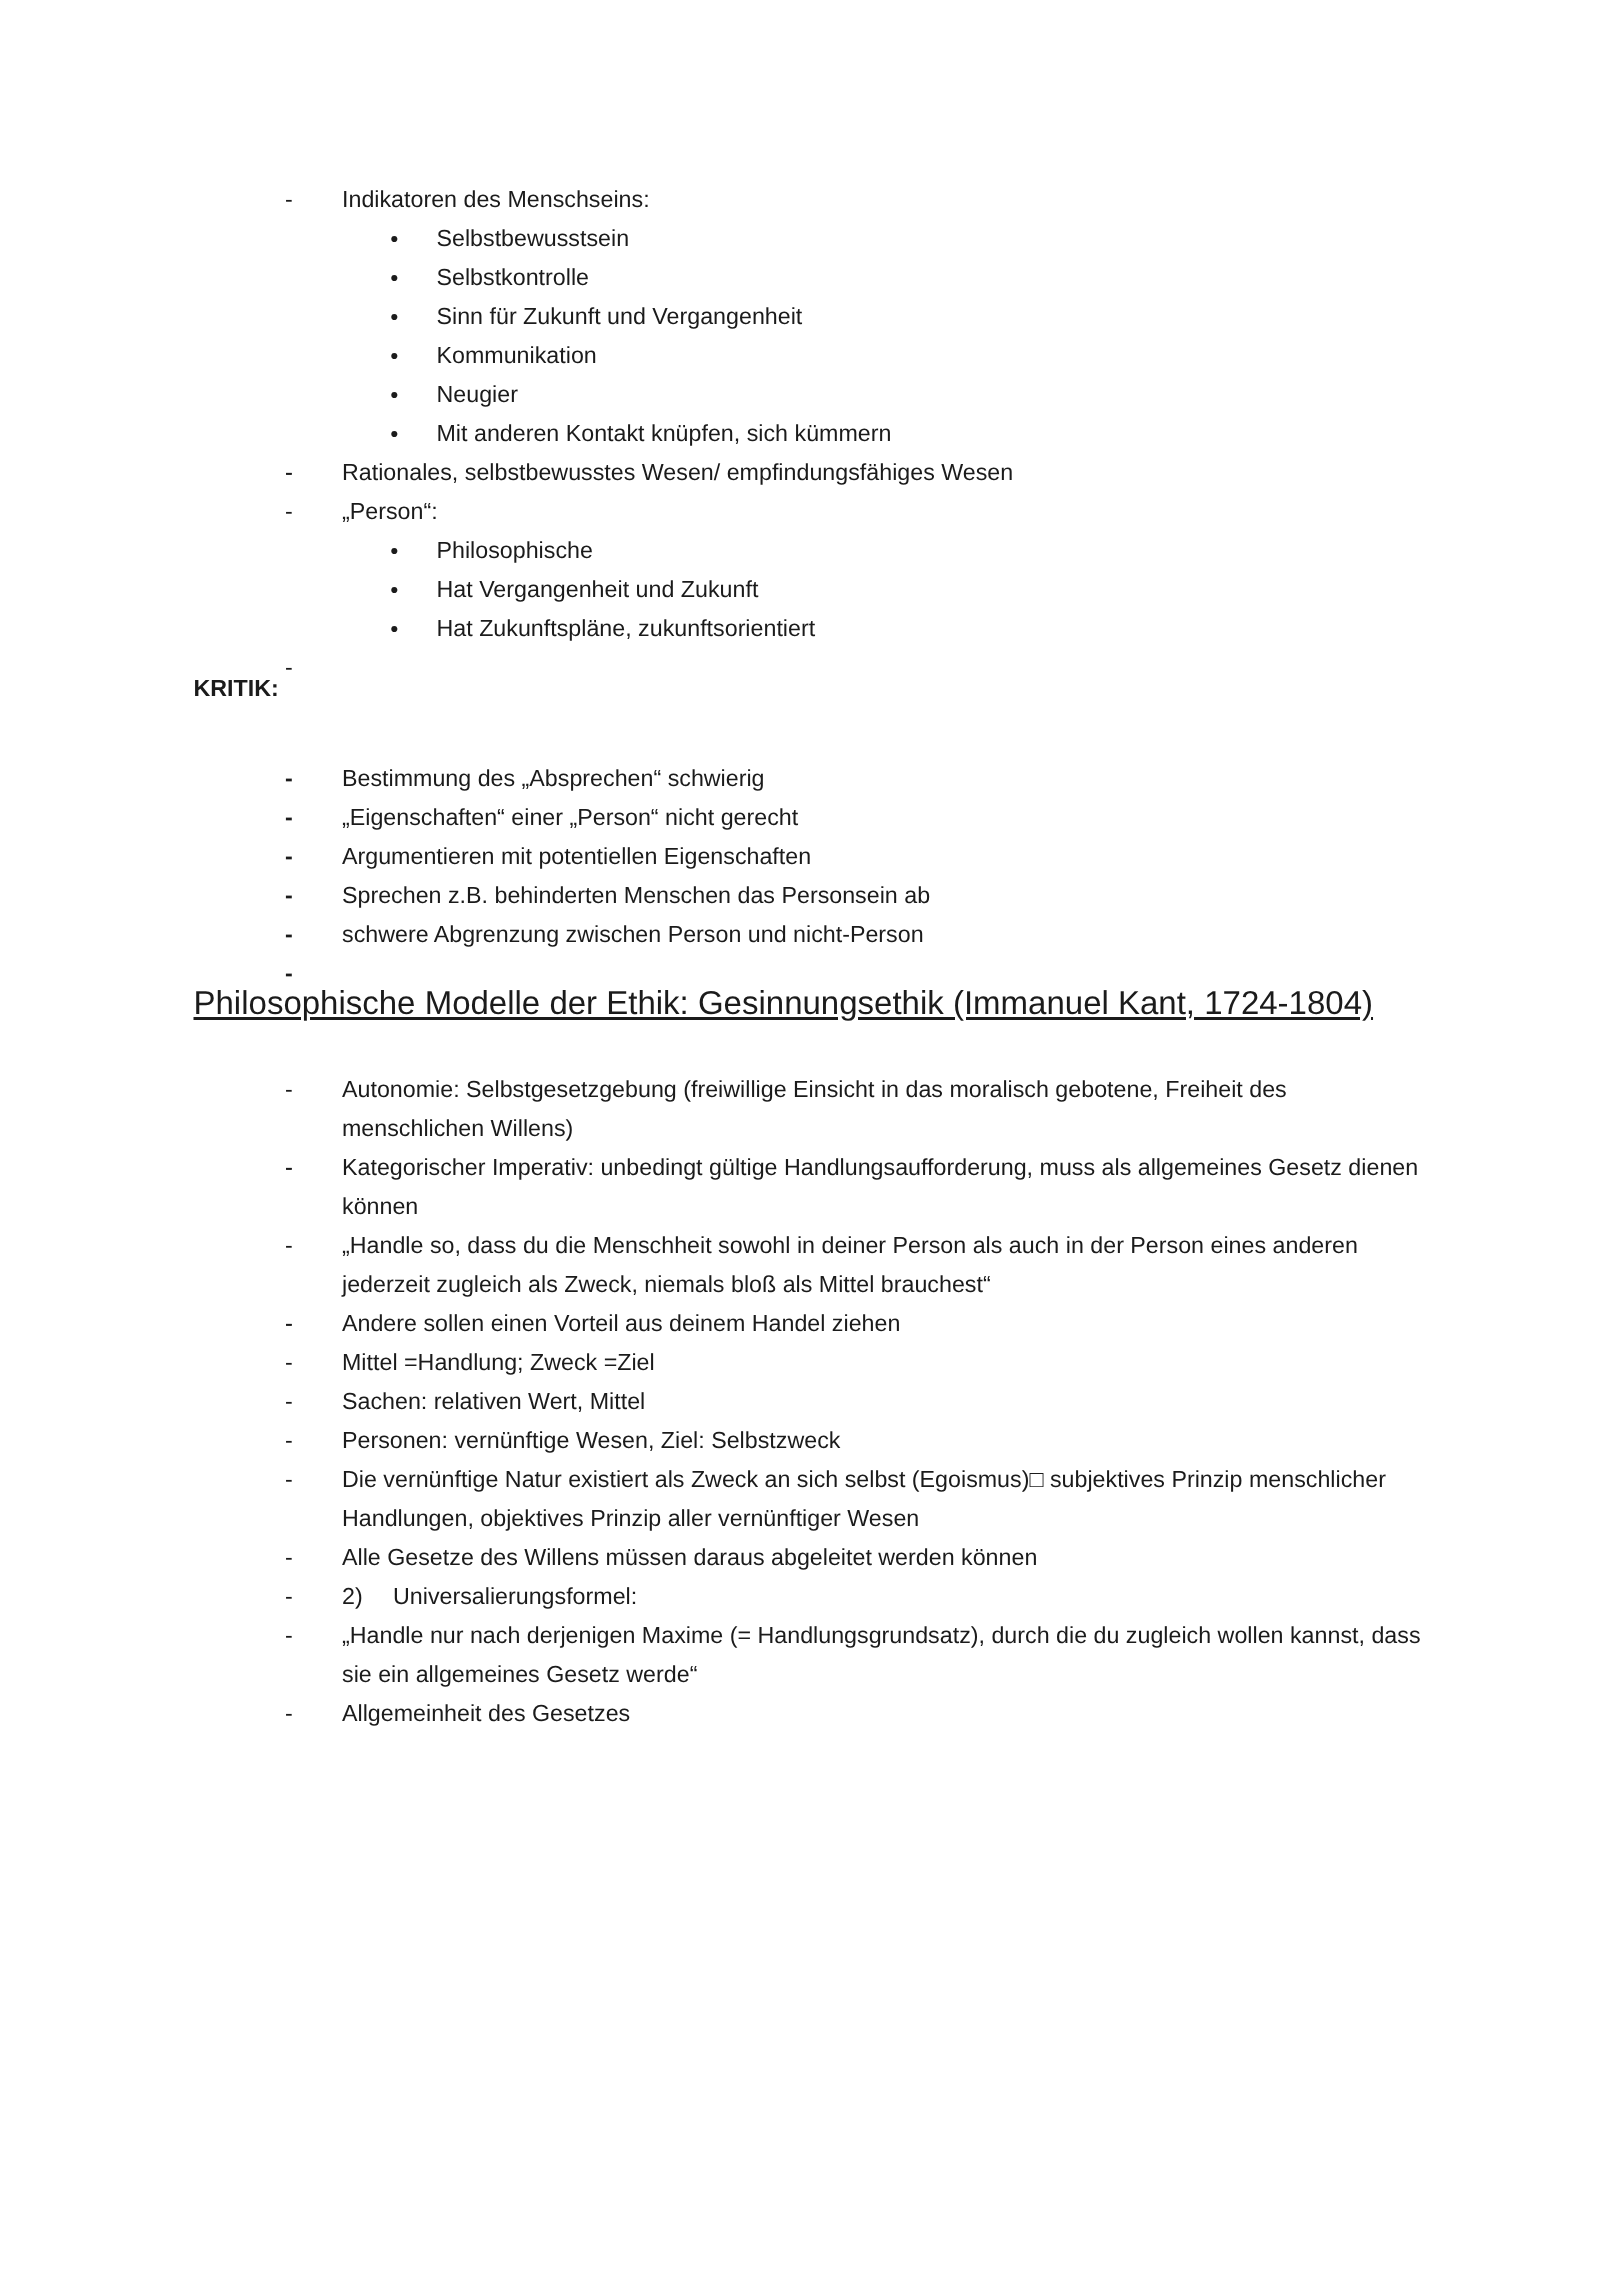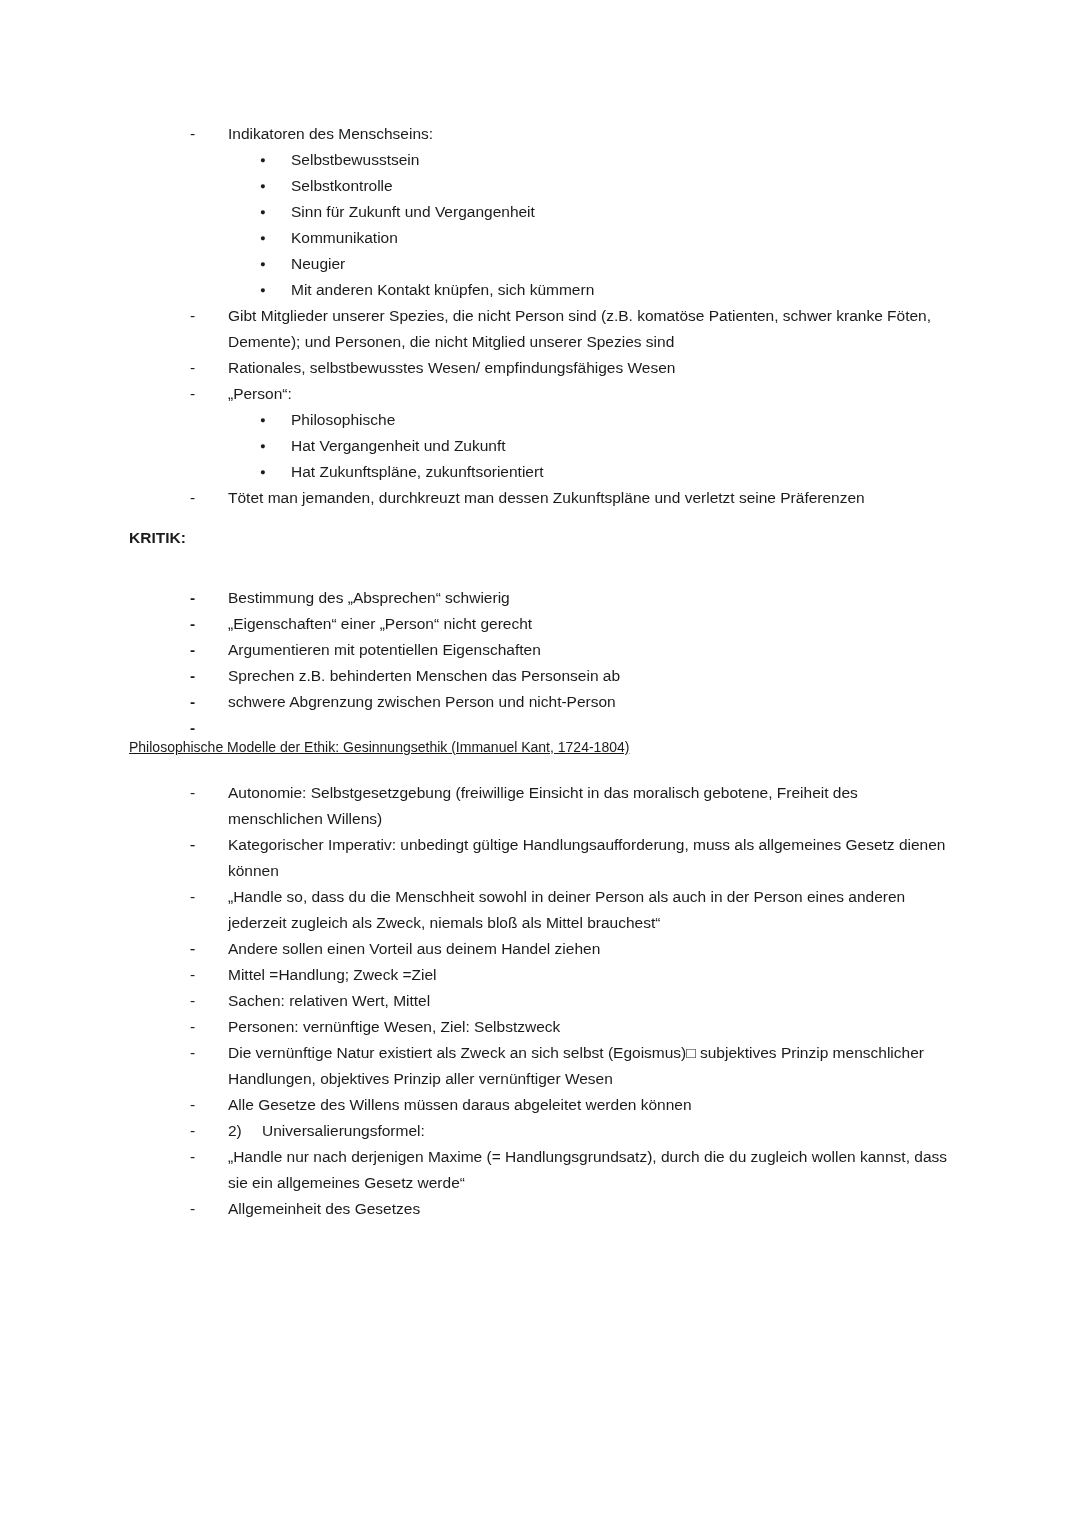--- a/index.html
+++ b/index.html
@@ -55,46 +55,46 @@
     display: inline-block;
     width: 34px;
   }
   
   .heading-bold {
     font-weight: bold;
     margin-top: 14px;
     margin-bottom: 34px;
   }
   .heading-underline {
-    font-size: 14px;
+    font-size: 22px;
     line-height: 28px;
     text-decoration: underline;
     margin-top: 18px;
-    margin-bottom: 19px;
+    margin-bottom: 31px;
   }
 </style>
 </head>
 <body>
 
 <div class="page">
   <div class="content">
       <div class="block dash"><span class="marker">-</span><span class="text">Indikatoren des Menschseins:</span></div>
       <div class="block bullet"><span class="marker">●</span><span class="text">Selbstbewusstsein</span></div>
       <div class="block bullet"><span class="marker">●</span><span class="text">Selbstkontrolle</span></div>
       <div class="block bullet"><span class="marker">●</span><span class="text">Sinn für Zukunft und Vergangenheit</span></div>
       <div class="block bullet"><span class="marker">●</span><span class="text">Kommunikation</span></div>
       <div class="block bullet"><span class="marker">●</span><span class="text">Neugier</span></div>
       <div class="block bullet"><span class="marker">●</span><span class="text">Mit anderen Kontakt knüpfen, sich kümmern</span></div>
-      <div class="block dash"><span class="marker">-</span><span class="text">Gibt Mitglieder unserer Spezies, die nicht Person sind (z.B. komatöse Patienten, schwer kranke Föten, Demente); und Personen, die nicht Mitglied unserer Spezies sind</span></div>
+      <div class="block dash"><span class="marker">-</span></div>
       <div class="block dash"><span class="marker">-</span><span class="text">Rationales, selbstbewusstes Wesen/ empfindungsfähiges Wesen</span></div>
       <div class="block dash"><span class="marker">-</span><span class="text">„Person“:</span></div>
       <div class="block bullet"><span class="marker">●</span><span class="text">Philosophische</span></div>
       <div class="block bullet"><span class="marker">●</span><span class="text">Hat Vergangenheit und Zukunft</span></div>
       <div class="block bullet"><span class="marker">●</span><span class="text">Hat Zukunftspläne, zukunftsorientiert</span></div>
-      <div class="block dash"><span class="marker">-</span><span class="text">Tötet man jemanden, durchkreuzt man dessen Zukunftspläne und verletzt seine Präferenzen</span></div>
+      <div class="block dash"><span class="marker">-</span></div>
       <div class="block heading-bold">KRITIK:</div>
       <div class="block dash"><span class="marker bold">-</span><span class="text">Bestimmung des „Absprechen“ schwierig</span></div>
       <div class="block dash"><span class="marker bold">-</span><span class="text">„Eigenschaften“ einer „Person“ nicht gerecht</span></div>
       <div class="block dash"><span class="marker bold">-</span><span class="text">Argumentieren mit potentiellen Eigenschaften</span></div>
       <div class="block dash"><span class="marker bold">-</span><span class="text">Sprechen z.B. behinderten Menschen das Personsein ab</span></div>
       <div class="block dash"><span class="marker bold">-</span><span class="text">schwere Abgrenzung zwischen Person und nicht-Person</span></div>
       <div class="block dash"><span class="marker bold">-</span></div>
       <div class="block heading-underline">Philosophische Modelle der Ethik: Gesinnungsethik (Immanuel Kant, 1724-1804)</div>
       <div class="block dash"><span class="marker">-</span><span class="text">Autonomie: Selbstgesetzgebung (freiwillige Einsicht in das moralisch gebotene, Freiheit des menschlichen Willens)</span></div>
       <div class="block dash"><span class="marker">-</span></div>

